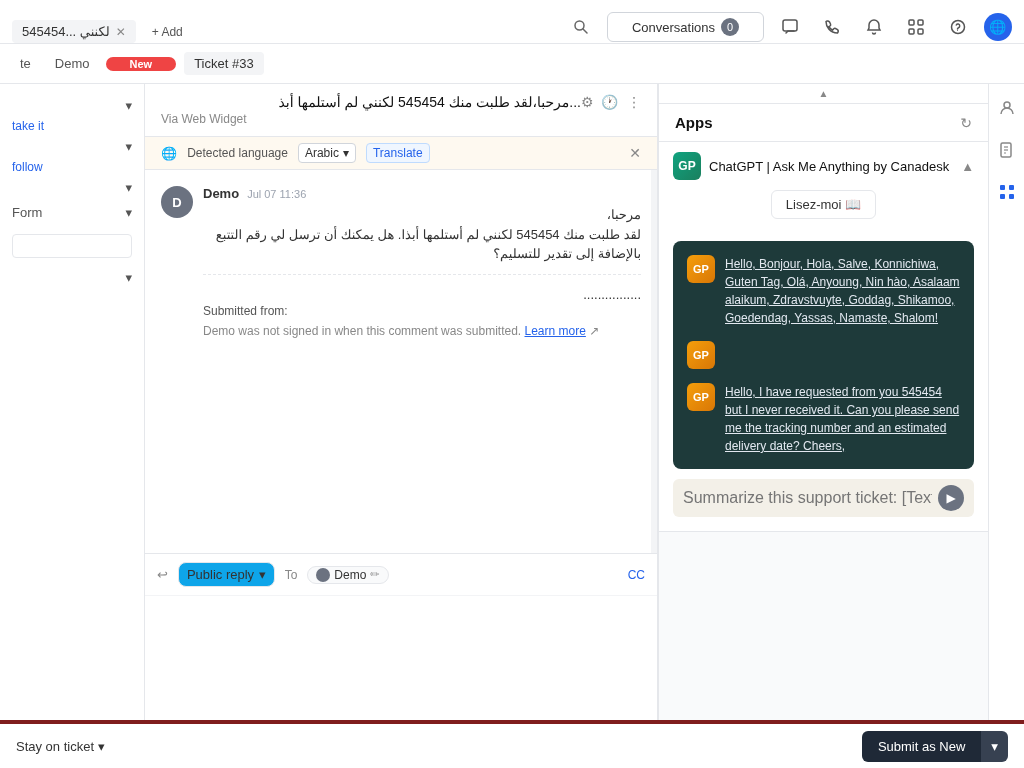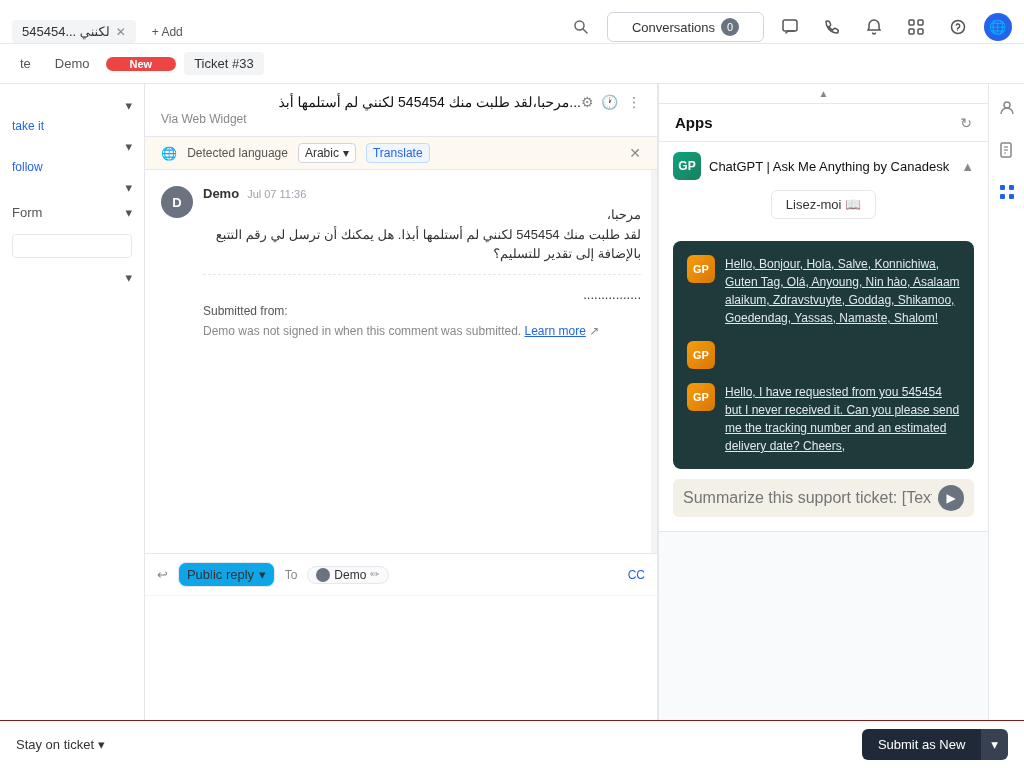--- a/index.html
+++ b/index.html
@@ -243,21 +243,21 @@
       padding: 6px 12px;
       border-top: 1px solid #f3f4f6;
       gap: 12px;
     }
     .toolbar-icon { color: #6b7280; cursor: pointer; font-size: 16px; }
 
     
     .bottom-bar {
       height: 48px;
       background: #fff;
-      border-top: 1px solid #7f1d1d;
+      border-top: 4px solid #7f1d1d;
       display: flex;
       align-items: center;
       padding: 0 16px;
       position: absolute;
       bottom: 0;
       left: 0;
       right: 0;
     }
     .stay-on-ticket {
       display: flex; align-items: center; gap: 4px;

